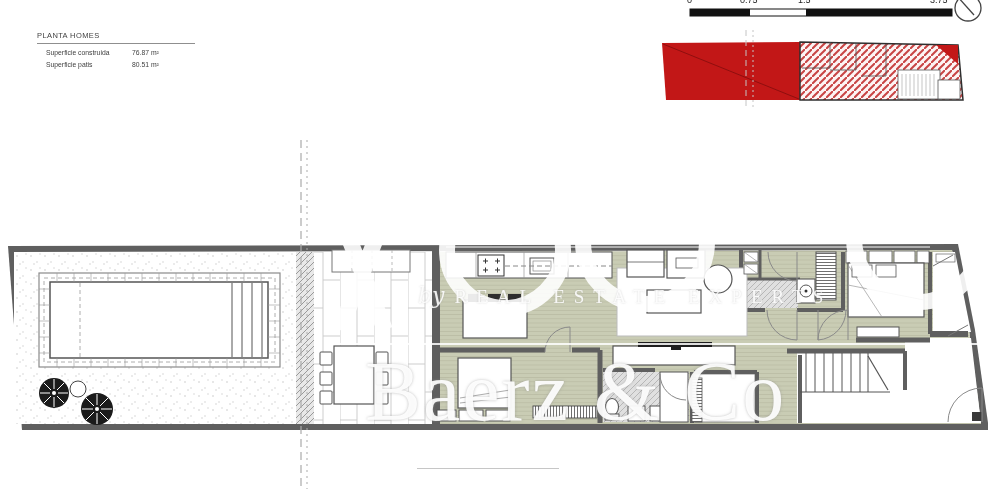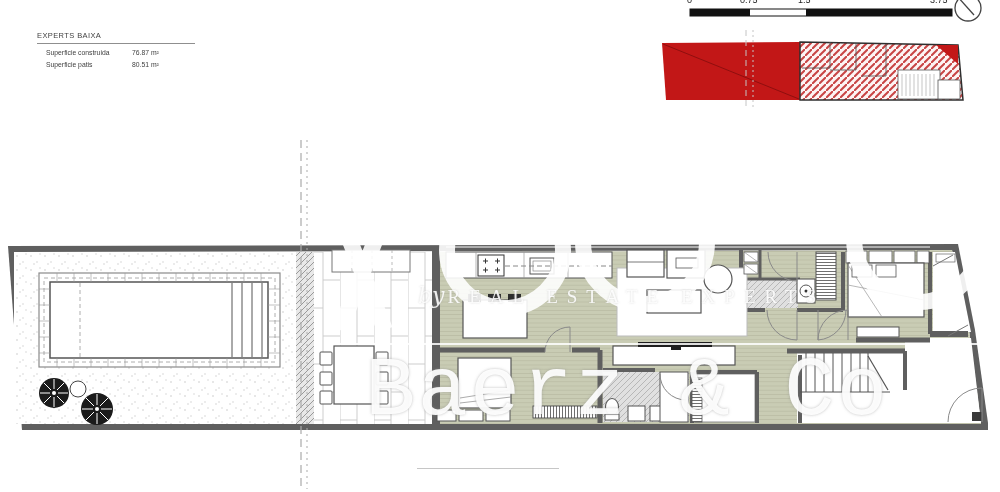--- a/index.html
+++ b/index.html
@@ -12,23 +12,23 @@
   .tb-title{font-size:7.5px;letter-spacing:.4px;}
   .tb-rule{margin-top:3px;width:158px;height:1px;background:#8f8f8f;}
   .tb-row{margin-top:5px;padding-left:9px;font-size:6.8px;display:flex;}
   .tb-label{width:86px;}
   
   .scale-label{position:absolute;top:-5px;font-size:9px;color:#222;}
   
   .wm{position:absolute;pointer-events:none;white-space:nowrap;}
   .wm-byline{left:418px;top:283px;color:rgba(255,255,255,.88);
              text-shadow:0 0 2px rgba(160,160,160,.45);}
-  .wm-byline .by{font-family:"DejaVu Serif",serif;font-style:italic;font-size:22px;margin-right:3px;text-align:center;}
+  .wm-byline .by{font-family:"DejaVu Serif",serif;font-style:italic;font-size:22px;margin-right:10px;text-align:center;}
   .wm-byline .caps{font-family:Liberation Serif, serif;font-size:19px;letter-spacing:9px;}
-  .wm-brand{left:365px;top:350px;font-family:Liberation Mono, monospace;font-size:84px;line-height:1;
+  .wm-brand{left:365px;top:350px;font-family:Liberation Serif, serif;font-size:84px;line-height:1;
             letter-spacing:2px;color:rgba(255,255,255,.92);
             text-shadow:0 0 3px rgba(140,140,140,.55);text-align:center;}
   .wm-tagline{left:372px;top:436px;font-family:"DejaVu Serif",serif;font-size:21px;
               letter-spacing:11px;color:#c9c9c9;text-shadow:0 1px 0 #fff;}
   .wm-rule{left:417px;top:468px;width:142px;height:1px;background:#c6c6c6;}
 </style>
 </head>
 <body>
 
 <div class="page">
@@ -286,21 +286,21 @@
     <g stroke="#ffffff" stroke-width="16" fill="none" opacity="0.9">
       <circle cx="505" cy="250" r="58"></circle>
       <circle cx="645" cy="242" r="62"></circle>
       <circle cx="918" cy="238" r="64"></circle>
       <path d="M330,190 L385,330 M395,190 L340,330"></path>
     </g>
     <path d="M330,344H1000" stroke="#ffffff" stroke-width="2" opacity="0.85" fill="none"></path>
   </svg>
 
   <div class="title-block">
-    <div class="tb-title">EXPERTS BAIXA</div>
+    <div class="tb-title">PLANTA HOMES</div>
     <div class="tb-rule"></div>
     <div class="tb-row">
       <span class="tb-label">Superficie construida</span>
       <span class="tb-value">76.87 m²</span>
     </div>
     <div class="tb-row">
       <span class="tb-label">Superficie patis</span>
       <span class="tb-value">80.51 m²</span>
     </div>
   </div>

